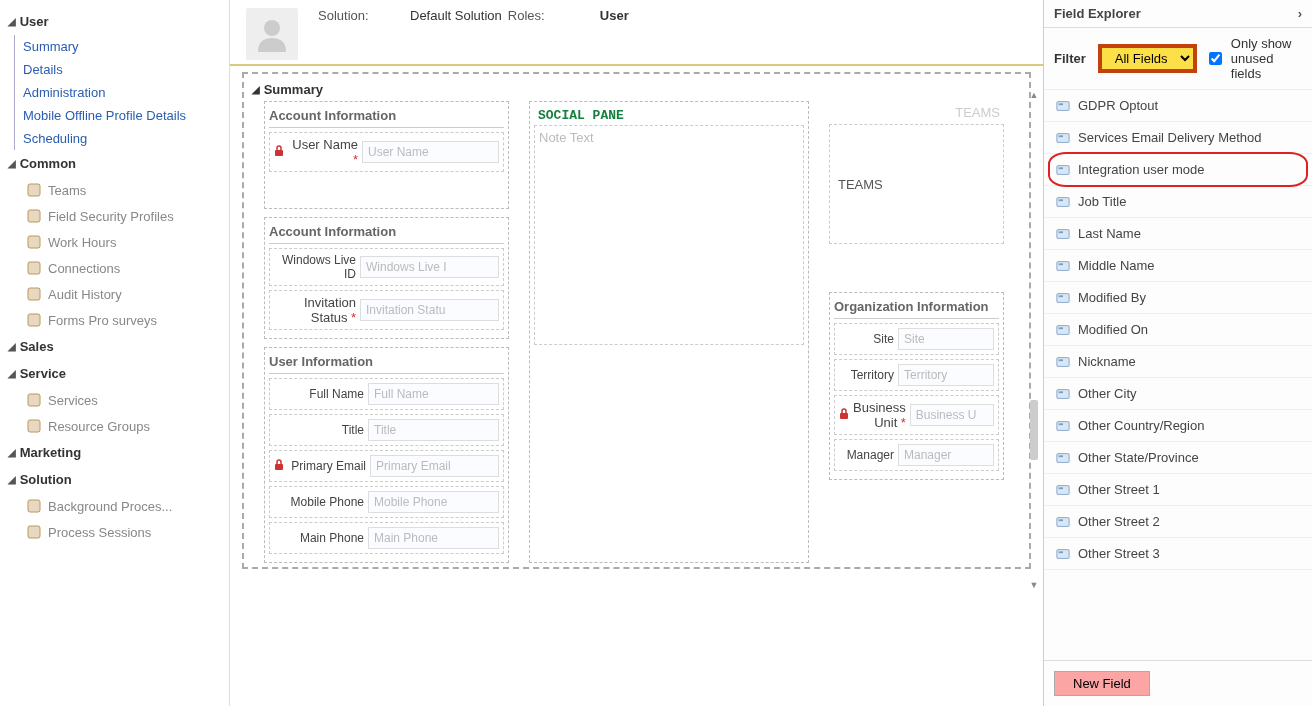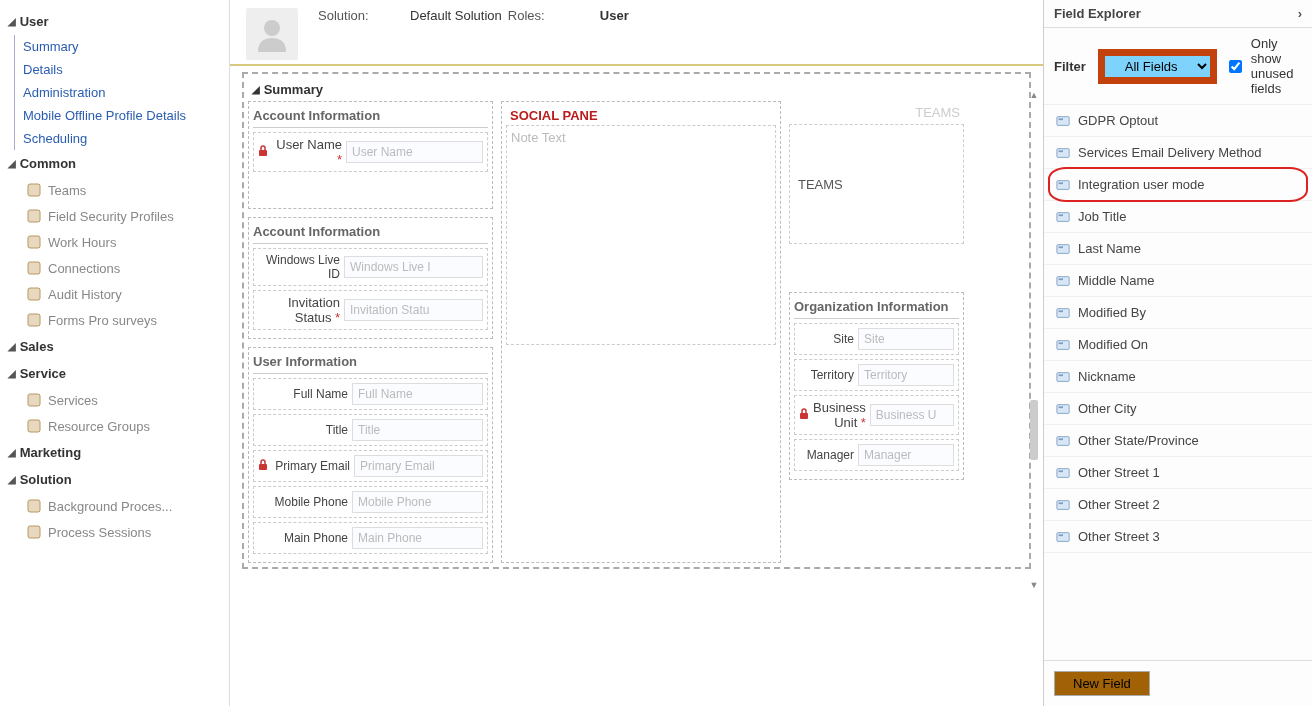--- a/index.html
+++ b/index.html
@@ -23,28 +23,28 @@
   .canvas-header .avatar svg { width: 40px; height: 40px; fill: #ccc; }
   .canvas-header .titles { display: flex; flex-direction: row; gap: 6px; }
   .canvas-header .line { display: flex; align-items: center; font-size: 17px; color: #555; }
   .canvas-header .line .label { font-weight: normal; width: 92px; }
   .canvas-header .line .value { font-weight: 600; color: #333; }
   
   .canvas-body { height: calc(100% - 70px); overflow-y: auto; padding: 6px 12px; position: relative; }
   .form-section { border: 2px dashed #aaa; padding: 4px; margin-bottom: 8px; background: #fff; }
   .section-title { font-weight: bold; color: #333; padding: 4px; display: flex; align-items: center; gap: 4px; }
   .section-title .triangle { font-size: 10px; }
-  .columns { display: flex; gap: 8px; }
+  .columns { display: flex; gap: 20px; margin-left: 16px; }
   .col { flex: 1; display: flex; flex-direction: column; gap: 8px; }
   .col.small { flex: 0 0 175px; }
   .col.mid { flex: 0 0 280px; }
   
   .block { border: 1px dashed #bbb; padding: 4px; }
   .block-title { font-weight: bold; color: #666; padding: 2px 0 4px; border-bottom: 1px solid #ccc; margin-bottom: 4px; }
-  .ghost-title { color: #b91c1c; font-weight: bold; padding: 2px 4px; }
+  .ghost-title { color: #15803d; font-weight: bold; padding: 2px 4px; font-family: Liberation Mono, monospace; }
   
   .field-row { display: flex; align-items: center; border: 1px dashed #ccc; padding: 4px; margin-bottom: 4px; background: #fff; gap: 4px; }
   .field-row .lock { color: #c33; font-size: 10px; }
   .field-row .flabel { flex: 0 0 90px; color: #444; font-size: 12px; text-align: right; }
   .field-row .req { color: #c33; }
   .field-row .finput { flex: 1; border: 1px solid #ddd; padding: 3px 5px; color: #bbb; font-size: 12px; background: #fafcff; min-width: 60px; }
   
   .teams-box { border: 1px dashed #ccc; height: 120px; display: flex; align-items: center; padding-left: 8px; color: #555; margin-bottom: 8px; }
   .teams-ghost { color: #ccc; text-align: right; font-size: 13px; padding: 4px; }
   .social-body { border: 1px dashed #ccc; padding: 4px; color: #bbb; font-size: 12px; height: 220px; }
@@ -53,31 +53,31 @@
   .scroll-fake-right .up, .scroll-fake-right .down { font-size: 9px; color: #888; text-align: center; }
   .scroll-fake-right .thumb { background: #ccc; width: 8px; height: 60px; margin: 2px auto; border-radius: 2px; }
   
   
   .explorer { width: 269px; border-left: 1px solid #ccc; background: #fdfdfd; display: flex; flex-direction: column; }
   .explorer-header { display: flex; justify-content: space-between; align-items: center; padding: 6px 10px; border-bottom: 1px solid #ddd; font-weight: bold; font-size: 15px; color: #444; }
   .explorer-header .chev { font-weight: bold; color: #555; }
   .explorer-filter { padding: 8px 10px; display: flex; flex-direction: row; gap: 6px; }
   .explorer-filter .row1 { display: flex; align-items: center; gap: 12px; }
   .explorer-filter .row1 .lbl { font-weight: bold; }
-  .explorer-filter select { flex: 1; padding: 2px 16px; border: 7px solid #c2410c; background: #7dd3fc; }
+  .explorer-filter select { flex: 1; padding: 2px 9px; border: 4px solid #c2410c; background: #fde047; }
   .explorer-filter .row2 { display: flex; align-items: center; gap: 6px; padding-left: 2px; }
   
   .explorer-list { flex: 1; overflow-y: auto; border-top: 1px solid #eee; position: relative; }
   .fx-item { padding: 8px 12px; display: flex; align-items: center; gap: 8px; border-bottom: 1px solid #f0f0f0; cursor: pointer; color: #444; }
   .fx-item .ficn { width: 14px; height: 14px; display: inline-block; }
   .fx-item.highlighted { position: relative; align-items: center; }
   .red-circle { position: absolute; left: 4px; right: 4px; top: -2px; bottom: -2px; border: 2px solid #d22; border-radius: 18px / 12px; pointer-events: none; }
   
   .explorer-footer { padding: 10px; border-top: 1px solid #ddd; }
-  .explorer-footer button { padding: 4px 18px; background: #a16207; border: 1px solid #aaa; cursor: pointer; }
+  .explorer-footer button { padding: 4px 18px; background: #fca5a5; border: 1px solid #aaa; cursor: pointer; }
   
   .ficn svg, .icn svg { width: 100%; height: 100%; }
 </style>
 </head>
 <body>
 
 <svg width="0" height="0" style="position:absolute">
   <defs>
     <symbol id="field-icon" viewBox="0 0 16 16">
       <rect x="1" y="3" width="14" height="10" rx="1" fill="#d8e6f5" stroke="#7a9fc4"></rect>
@@ -403,20 +403,26 @@
         <div class="fx-item">
           <span class="ficn"><svg>
               <use href="#field-icon"></use>
             </svg></span>
           <span>Other City</span>
         </div>
         <div class="fx-item">
           <span class="ficn"><svg>
               <use href="#field-icon"></use>
             </svg></span>
+          <span>Other Country/Region</span>
+        </div>
+        <div class="fx-item">
+          <span class="ficn"><svg>
+              <use href="#field-icon"></use>
+            </svg></span>
           <span>Other State/Province</span>
         </div>
         <div class="fx-item">
           <span class="ficn"><svg>
               <use href="#field-icon"></use>
             </svg></span>
           <span>Other Street 1</span>
         </div>
         <div class="fx-item">
           <span class="ficn"><svg>

